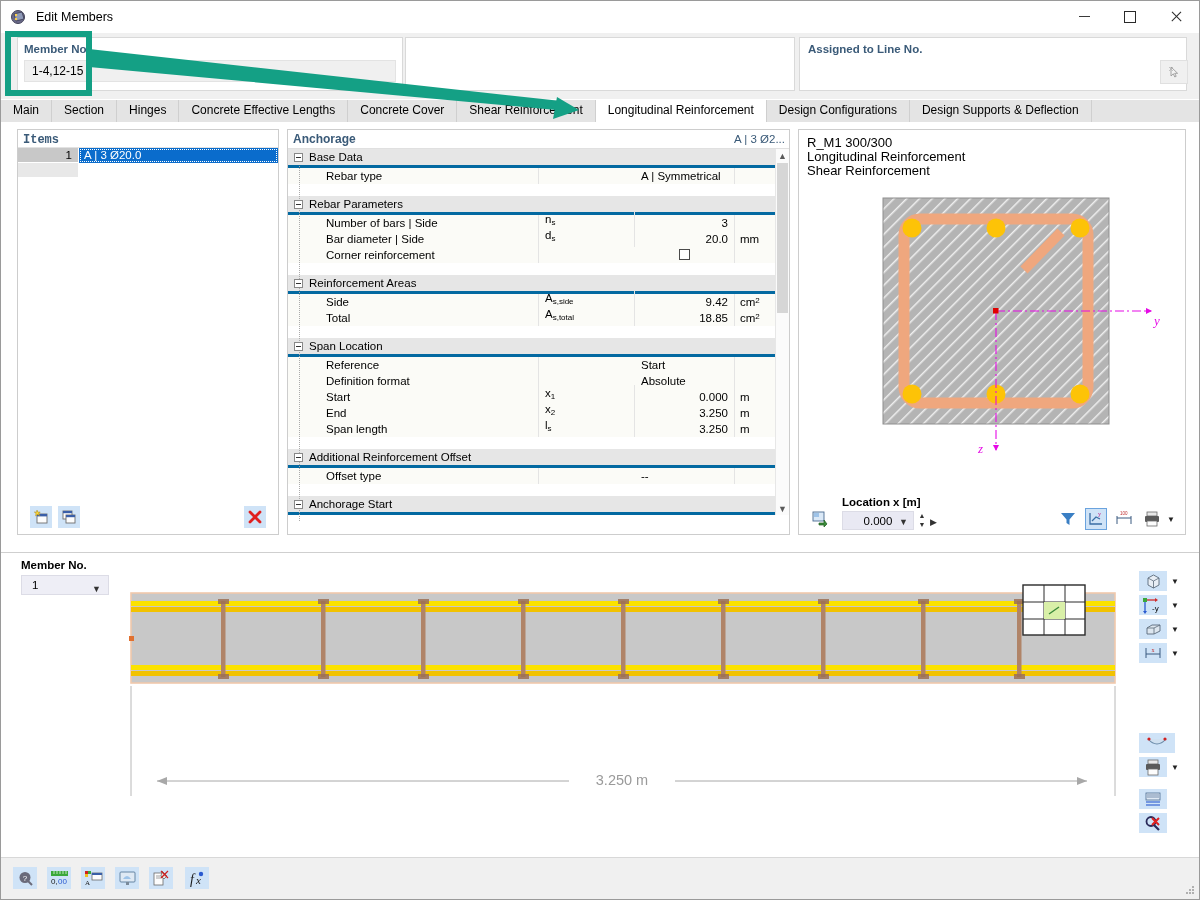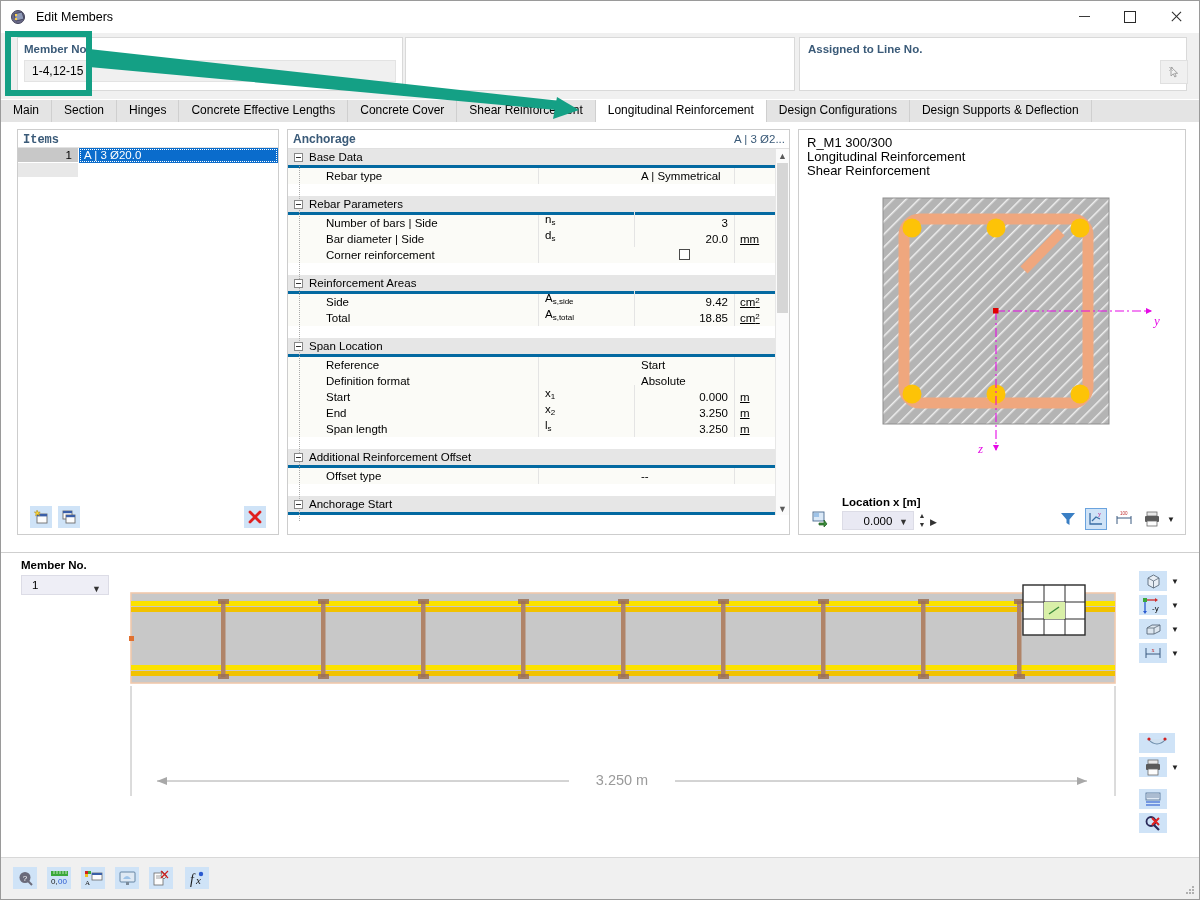--- a/index.html
+++ b/index.html
@@ -64,21 +64,21 @@
   .grp{display:flex;align-items:center;height:16px;background:#e6e6e6;border-bottom:3px solid #0369a1;}
   .grp .exp{width:9px;height:9px;border:1px solid #888;box-sizing:border-box;margin-left:6px;margin-right:6px;position:relative;background:#fff;}
   .grp .exp:before{content:"";position:absolute;left:1px;top:3px;width:5px;height:1px;background:#333;}
   .grp .gtxt{font-size:11.5px;color:#000;}
   .prow{display:flex;height:16px;align-items:flex-end;background:#fbfbf7;}
   .prow:nth-child(even){background:#fbfbf7;}
   .c-name{width:251px;box-sizing:border-box;padding-left:38px;border-right:1px solid #e4e4e4;line-height:16px;white-space:nowrap;overflow:hidden;}
   .c-sym{width:96px;box-sizing:border-box;padding-left:6px;border-right:1px solid #e4e4e4;line-height:16px;}
   .c-val{width:100px;box-sizing:border-box;padding-right:6px;border-right:1px solid #e4e4e4;line-height:16px;text-align:right;}
   .c-val.left{text-align:left;padding-left:6px;}
-  .c-unit{width:48px;box-sizing:border-box;padding-left:5px;line-height:16px;text-decoration:underline;}
+  .c-unit{width:48px;box-sizing:border-box;padding-left:5px;line-height:16px;}
   .spacer-row{height:12px;background:#ffffff;}
   .chk{display:inline-block;width:11px;height:11px;border:1px solid #4a4a4a;background:#fff;box-sizing:border-box;vertical-align:-1px;}
   .swatch{display:inline-block;width:9px;height:9px;background:#8a5a20;vertical-align:0px;margin-right:4px;}
   sub{font-size:8px;vertical-align:-2px;}
   sup{font-size:8px;vertical-align:3px;}
   .pscroll{position:absolute;right:0;top:0;width:13px;height:100%;background:#fbfbfb;border-left:1px solid #e7e7e7;}
   .pscroll .arr{width:13px;height:13px;display:flex;align-items:center;justify-content:center;font-size:9px;color:#5a5a5a;}
   .pscroll .thumb{position:absolute;top:14px;left:1px;width:11px;height:150px;background:#d6d6d6;}
   .tree-dots{position:absolute;left:11px;top:17px;width:1px;height:355px;border-left:1px dotted #aaa;}
 

